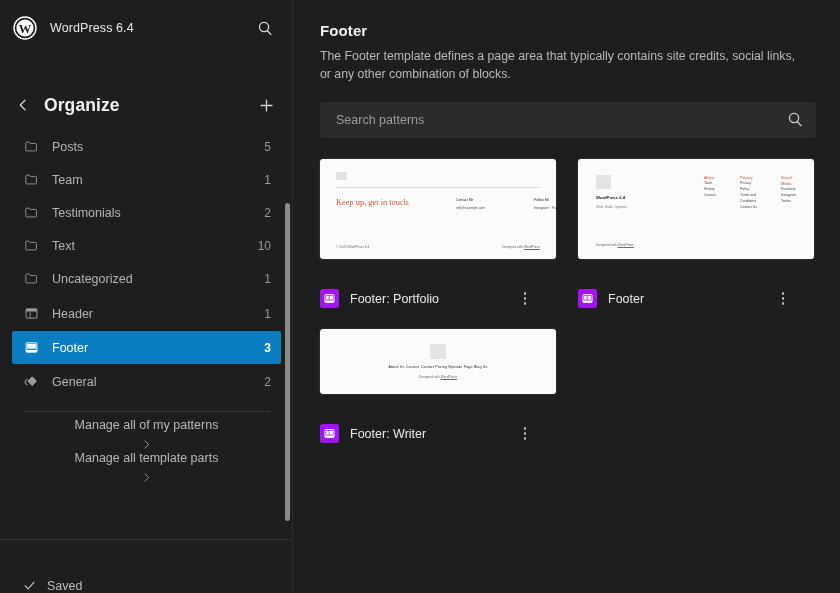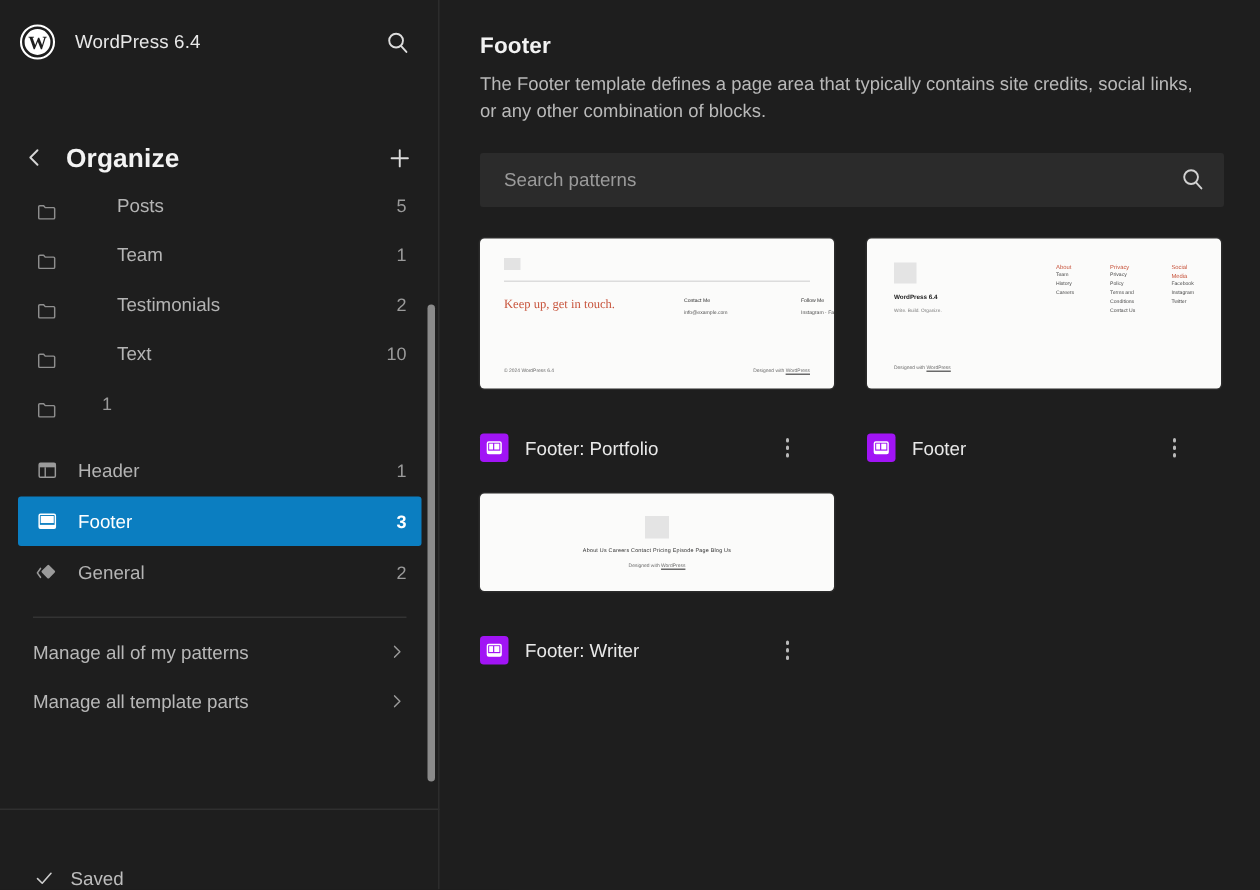--- a/index.html
+++ b/index.html
@@ -63,23 +63,23 @@
     color:#f3f3f3; flex:1 1 auto; letter-spacing:.1px;
   }
   .add-btn {
     width:26px;height:26px;flex:0 0 26px;
     display:flex;align-items:center;justify-content:center;
     color:#dcdcdc; font-size: 19px; line-height:1;
   }
 
   .cat-list { padding: 0 12px; margin-top: 2px; }
   .cat-item {
-    display:flex; 
+    display:flex; align-items:center;
     height: 33px; padding: 0 10px 0 8px;
-    border-radius: 2px; cursor: default; gap: 26px;
+    border-radius: 2px; cursor: default;
   }
   .cat-icon {
     width:22px;height:22px;flex:0 0 22px;
     display:flex;align-items:center;justify-content:center;
     color:#8e8e8e;
   }
   .cat-label {
     margin-left: 10px; font-size: 12.5px; color:#b4b4b4;
     flex:1 1 auto; white-space:nowrap; overflow:hidden;
   }
@@ -101,20 +101,21 @@
   .tp-item.selected .cat-count { color:#ffffff; font-weight:600; }
   .tp-item.selected .cat-icon { color:#ffffff; }
 
   .sb-divider {
     height:1px; background:#333333; margin: 13px 22px 6px 22px;
   }
   .manage-item {
     display:flex; align-items:center;
     height: 33px; padding: 0 10px 0 10px;
     margin: 0 12px;
+    flex-direction: column;
   }
   .manage-label { font-size:12.5px; color:#b8b8b8; flex:1 1 auto; }
   .manage-chev { color:#9a9a9a; display:flex; align-items:center; }
 
   .sb-footer {
     flex: 0 0 54px; height:54px;
     border-top: 1px solid #2f2f2f;
     display:flex; align-items:flex-end; padding: 0 22px;
   }
   .saved-chip { display:flex; align-items:center; gap:10px; }
@@ -309,20 +310,21 @@
           <span class="cat-label">Text</span>
           <span class="cat-count">10</span>
         </div>
 
         <div class="cat-item">
           <span class="cat-icon">
             <svg width="15" height="15" viewBox="0 0 20 20">
               <path d="M2.4 5.2a1 1 0 0 1 1-1h3.4l1.4 1.7h7.4a1 1 0 0 1 1 1v8a1 1 0 0 1-1 1H3.4a1 1 0 0 1-1-1z" fill="none" stroke="#8e8e8e" stroke-width="1.3" stroke-linejoin="round"></path>
             </svg>
           </span>
+          <span class="cat-label">Uncategorized</span>
           <span class="cat-count">1</span>
         </div>
       </div>
 
 
       <div class="cat-list">
 
         <div class="tp-item">
           <span class="cat-icon">
             <svg width="15" height="15" viewBox="0 0 20 20">

